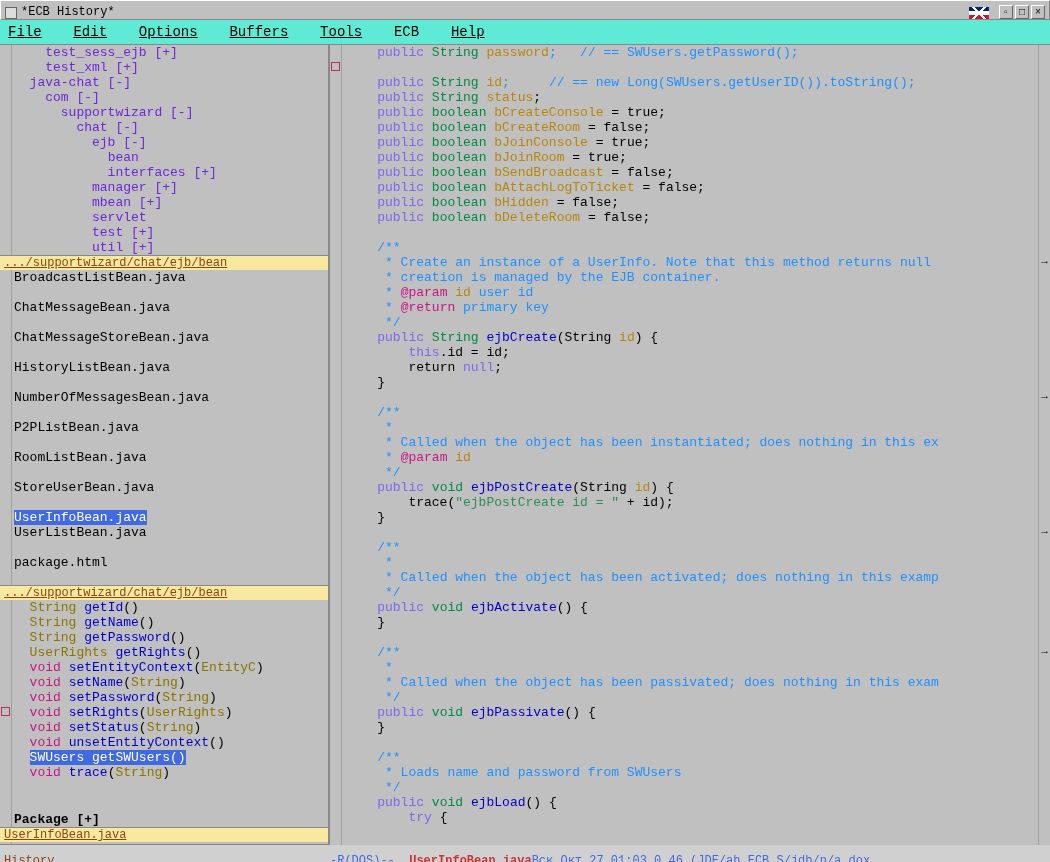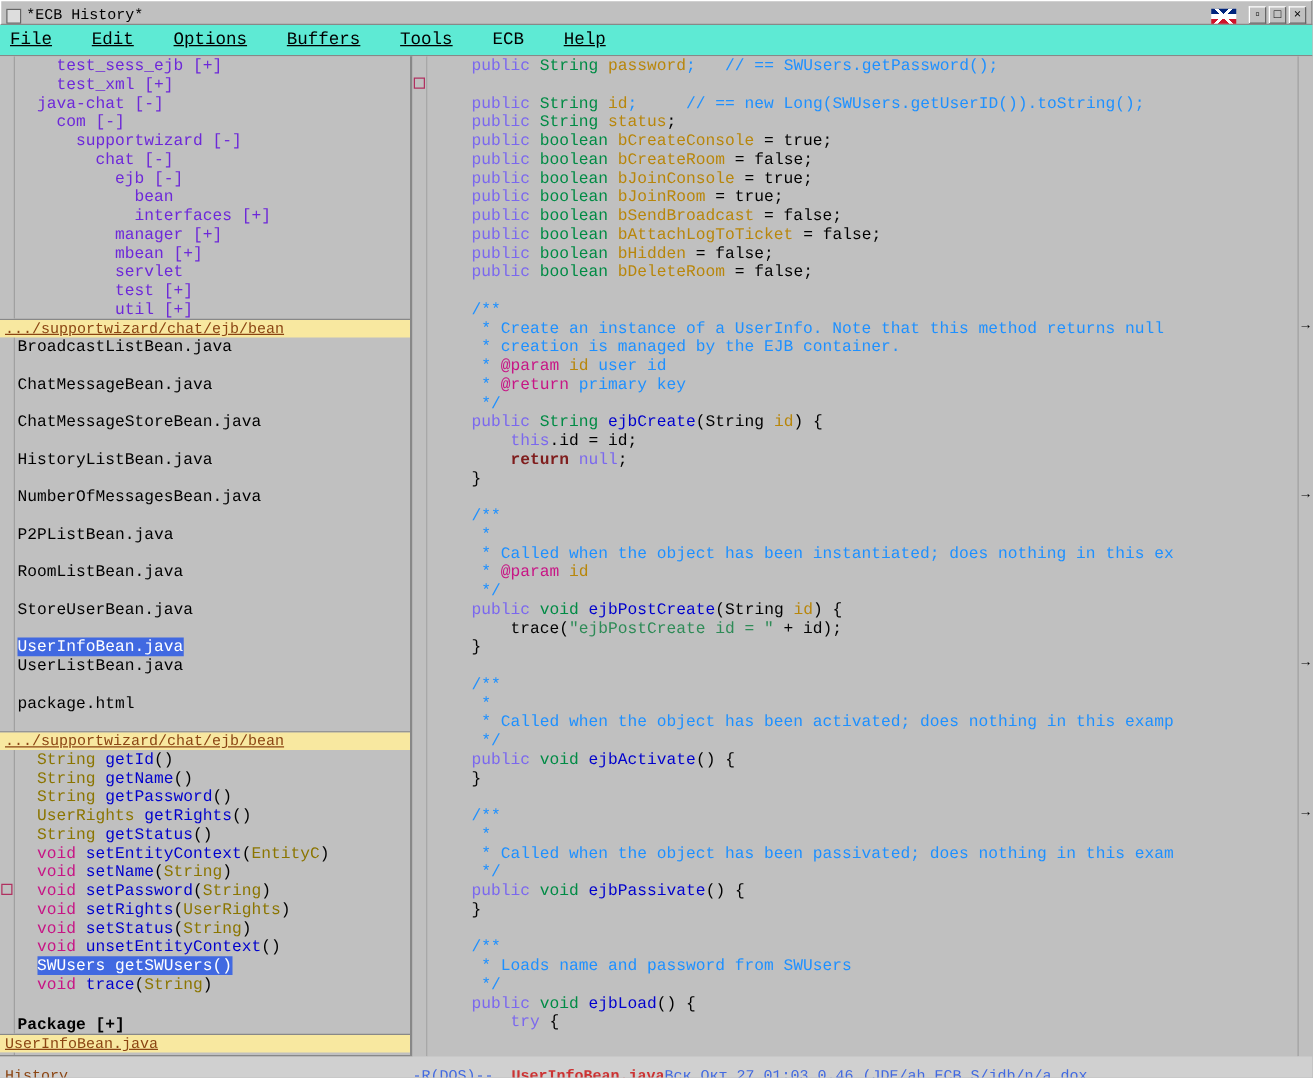--- a/index.html
+++ b/index.html
@@ -30,21 +30,21 @@
   .fringe { width: 12px; background: #c0c0c0; border-right: 1px solid #a0a0a0; flex-shrink:0;}
   .code-area { display: flex; height: 100%; }
   .code-body { flex: 1; background: #c0c0c0; padding: 0 4px; overflow: hidden; white-space: pre; line-height: 15px; color: #000; }
   .c-kw { color: #7b68ee; }
   .c-type { color: #008b45; }
   .c-var { color: #b8860b; }
   .c-comment { color: #1e90ff; }
   .c-doctag { color: #c71585; }
   .c-str { color: #2e8b57; }
   .c-this { color: #7b68ee; }
-  .c-return { color: #7f1d1d; font-weight: bold; }
+  .c-return { color: #000000; }
   .c-null { color: #7b68ee; }
   .c-param { color: #b8860b; }
   .c-fn { color: #0000cd; }
   .statusbar { background: #d0d0d0; height: 32px; display: flex; align-items: center; padding: 0 4px; font-size: 12px; }
   .sb-left { width: 326px; color: #8b4513; }
   .sb-blue { color: #4169e1; }
   .sb-red { color: #cc3333; font-weight: bold; }
   .sb-rest { color: #4169e1; }
   .gutter-sq { width:9px; height:9px; border:1px solid #b03060; margin:2px 0 0 1px; }
 </style>
@@ -122,21 +122,20 @@
             <div style="height: 15px;"></div>
             <div style="height: 15px;"></div>
             <div style="height: 15px;"></div>
             <div style="height: 15px;"></div>
           </div>
         <div class="pane-content" id="methods-content">
             <div class="method-line">  <span class="kw-type">String</span> <span class="kw-name">getId</span>()</div>
             <div class="method-line">  <span class="kw-type">String</span> <span class="kw-name">getName</span>()</div>
             <div class="method-line">  <span class="kw-type">String</span> <span class="kw-name">getPassword</span>()</div>
             <div class="method-line">  <span class="kw-type">UserRights</span> <span class="kw-name">getRights</span>()</div>
-            <div class="method-line">  <span class="kw-type">String</span> <span class="kw-name">getStatus</span>()</div>
             <div class="method-line">  <span class="kw-void">void</span> <span class="kw-name">setEntityContext</span>(<span class="kw-type">EntityC</span>)</div>
             <div class="method-line">  <span class="kw-void">void</span> <span class="kw-name">setName</span>(<span class="kw-type">String</span>)</div>
             <div class="method-line">  <span class="kw-void">void</span> <span class="kw-name">setPassword</span>(<span class="kw-type">String</span>)</div>
             <div class="method-line">  <span class="kw-void">void</span> <span class="kw-name">setRights</span>(<span class="kw-type">UserRights</span>)</div>
             <div class="method-line">  <span class="kw-void">void</span> <span class="kw-name">setStatus</span>(<span class="kw-type">String</span>)</div>
             <div class="method-line">  <span class="kw-void">void</span> <span class="kw-name">unsetEntityContext</span>(<span class="kw-type"></span>)</div>
             <div class="method-line">  <span class="kw-sel">SWUsers getSWUsers()</span></div>
             <div class="method-line">  <span class="kw-void">void</span> <span class="kw-name">trace</span>(<span class="kw-type">String</span>)</div>
           </div>
       </div>

